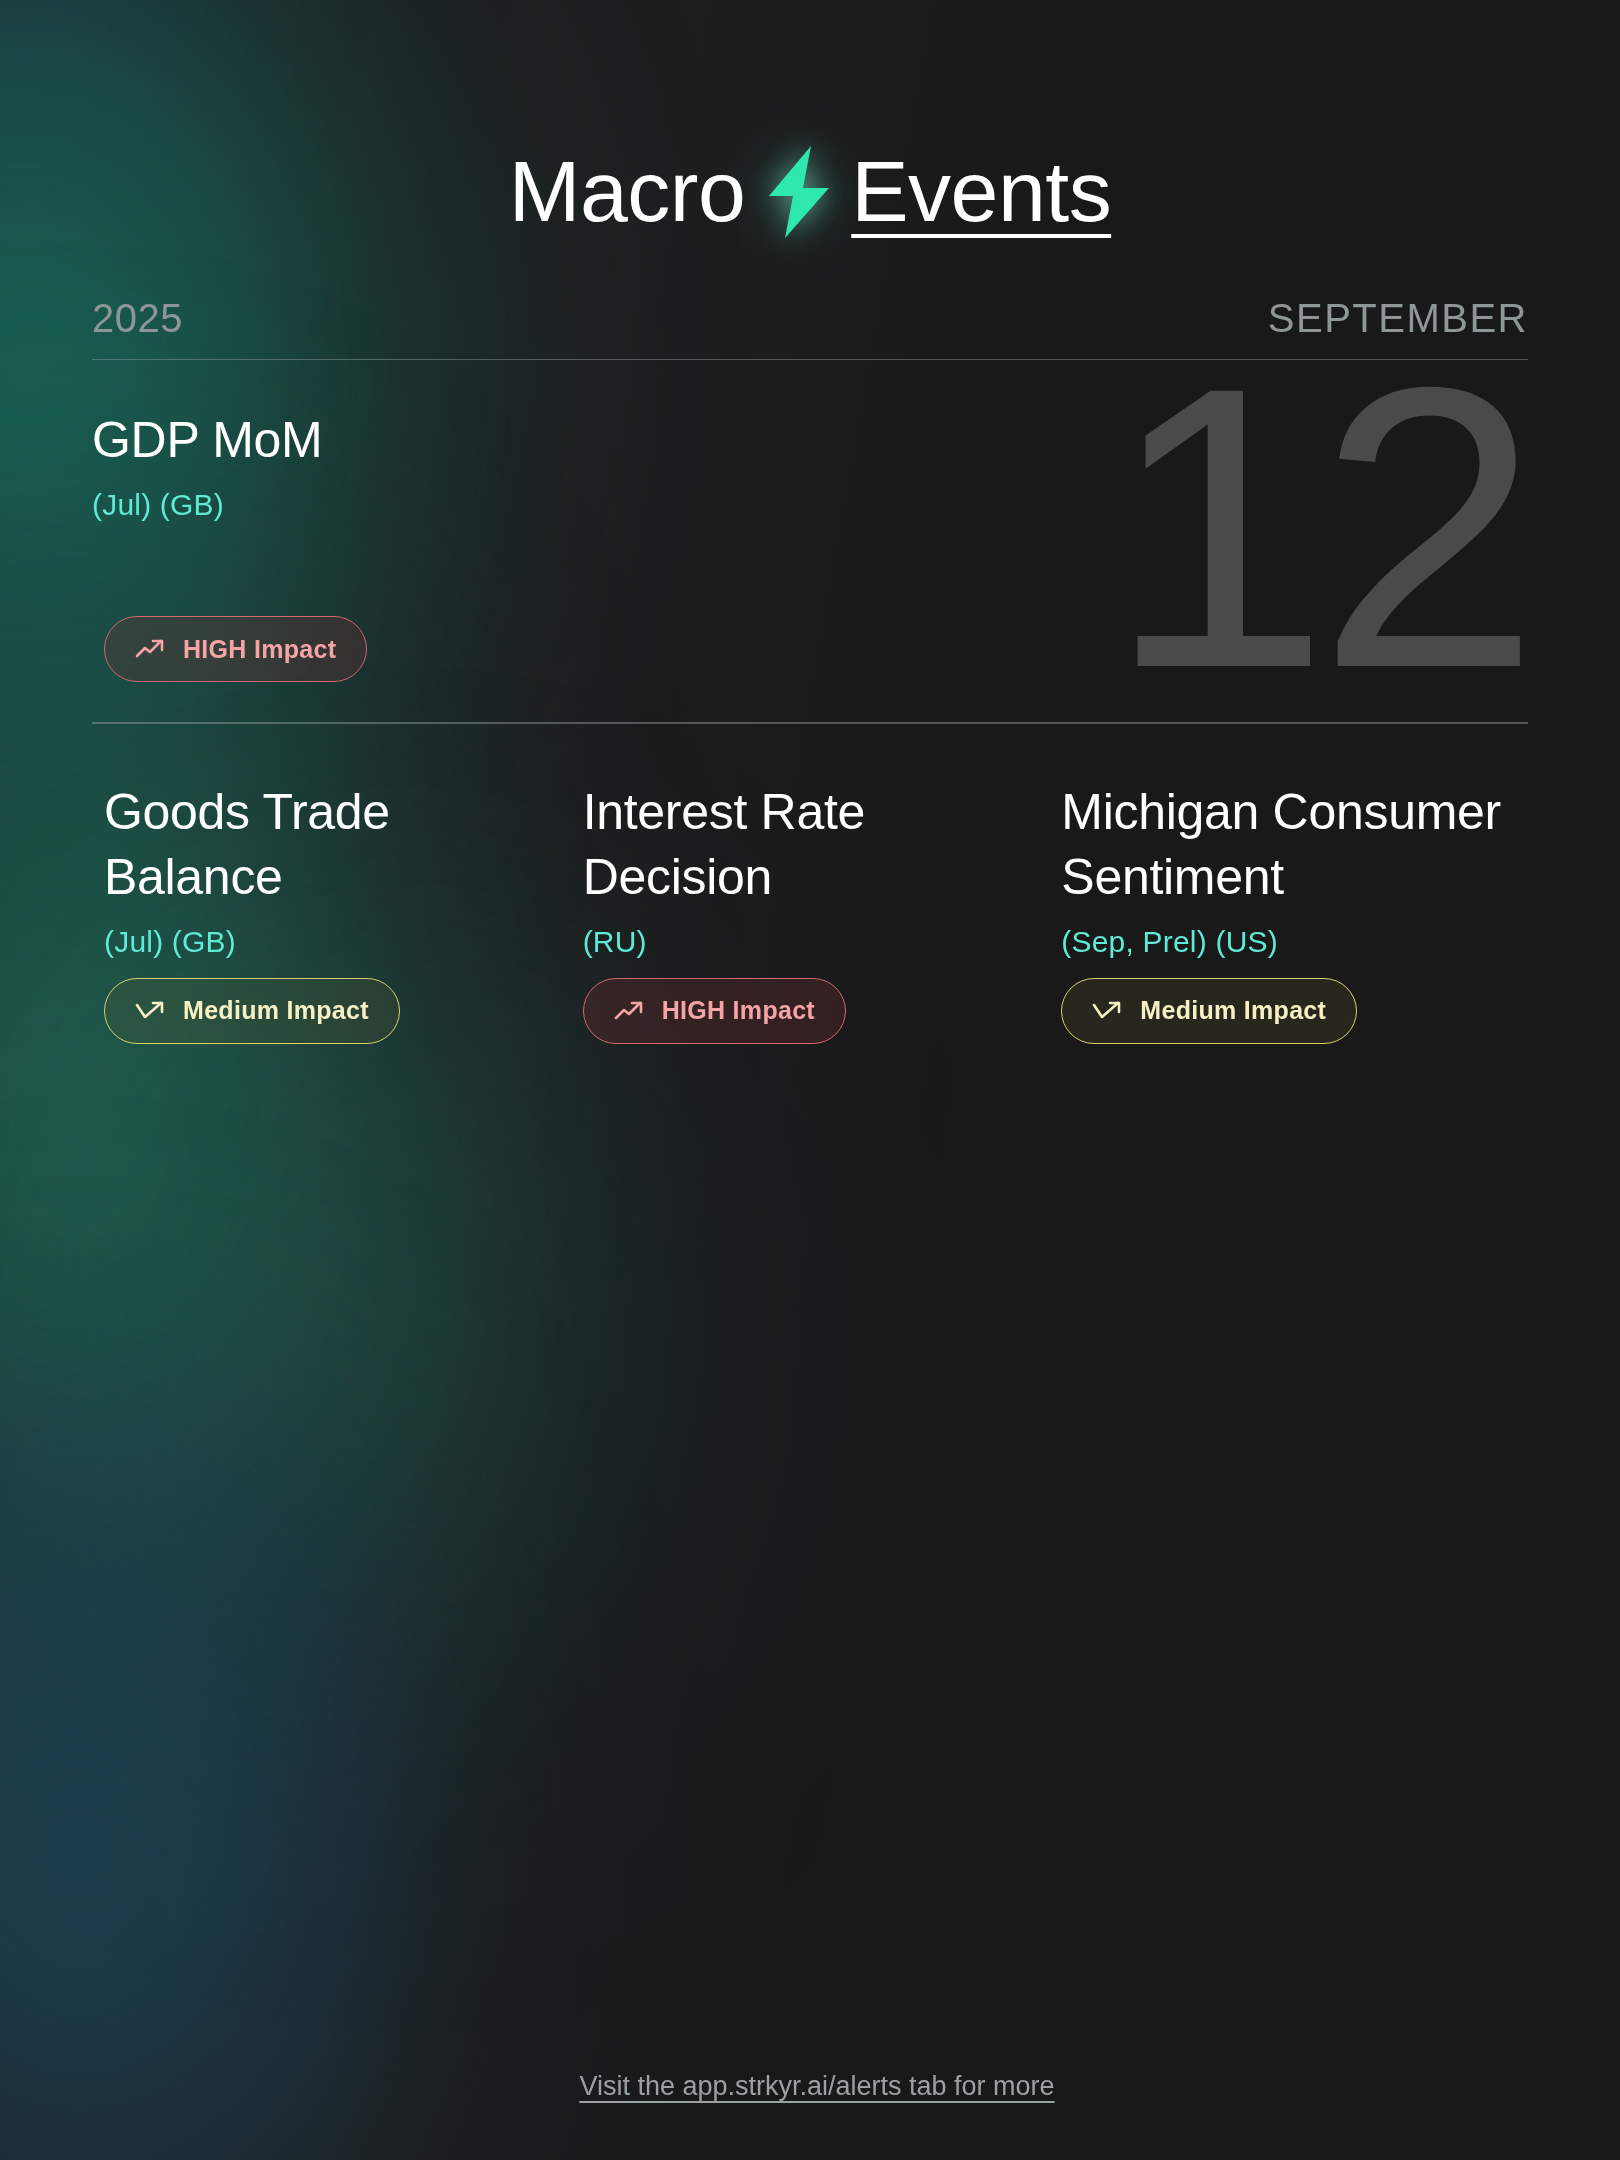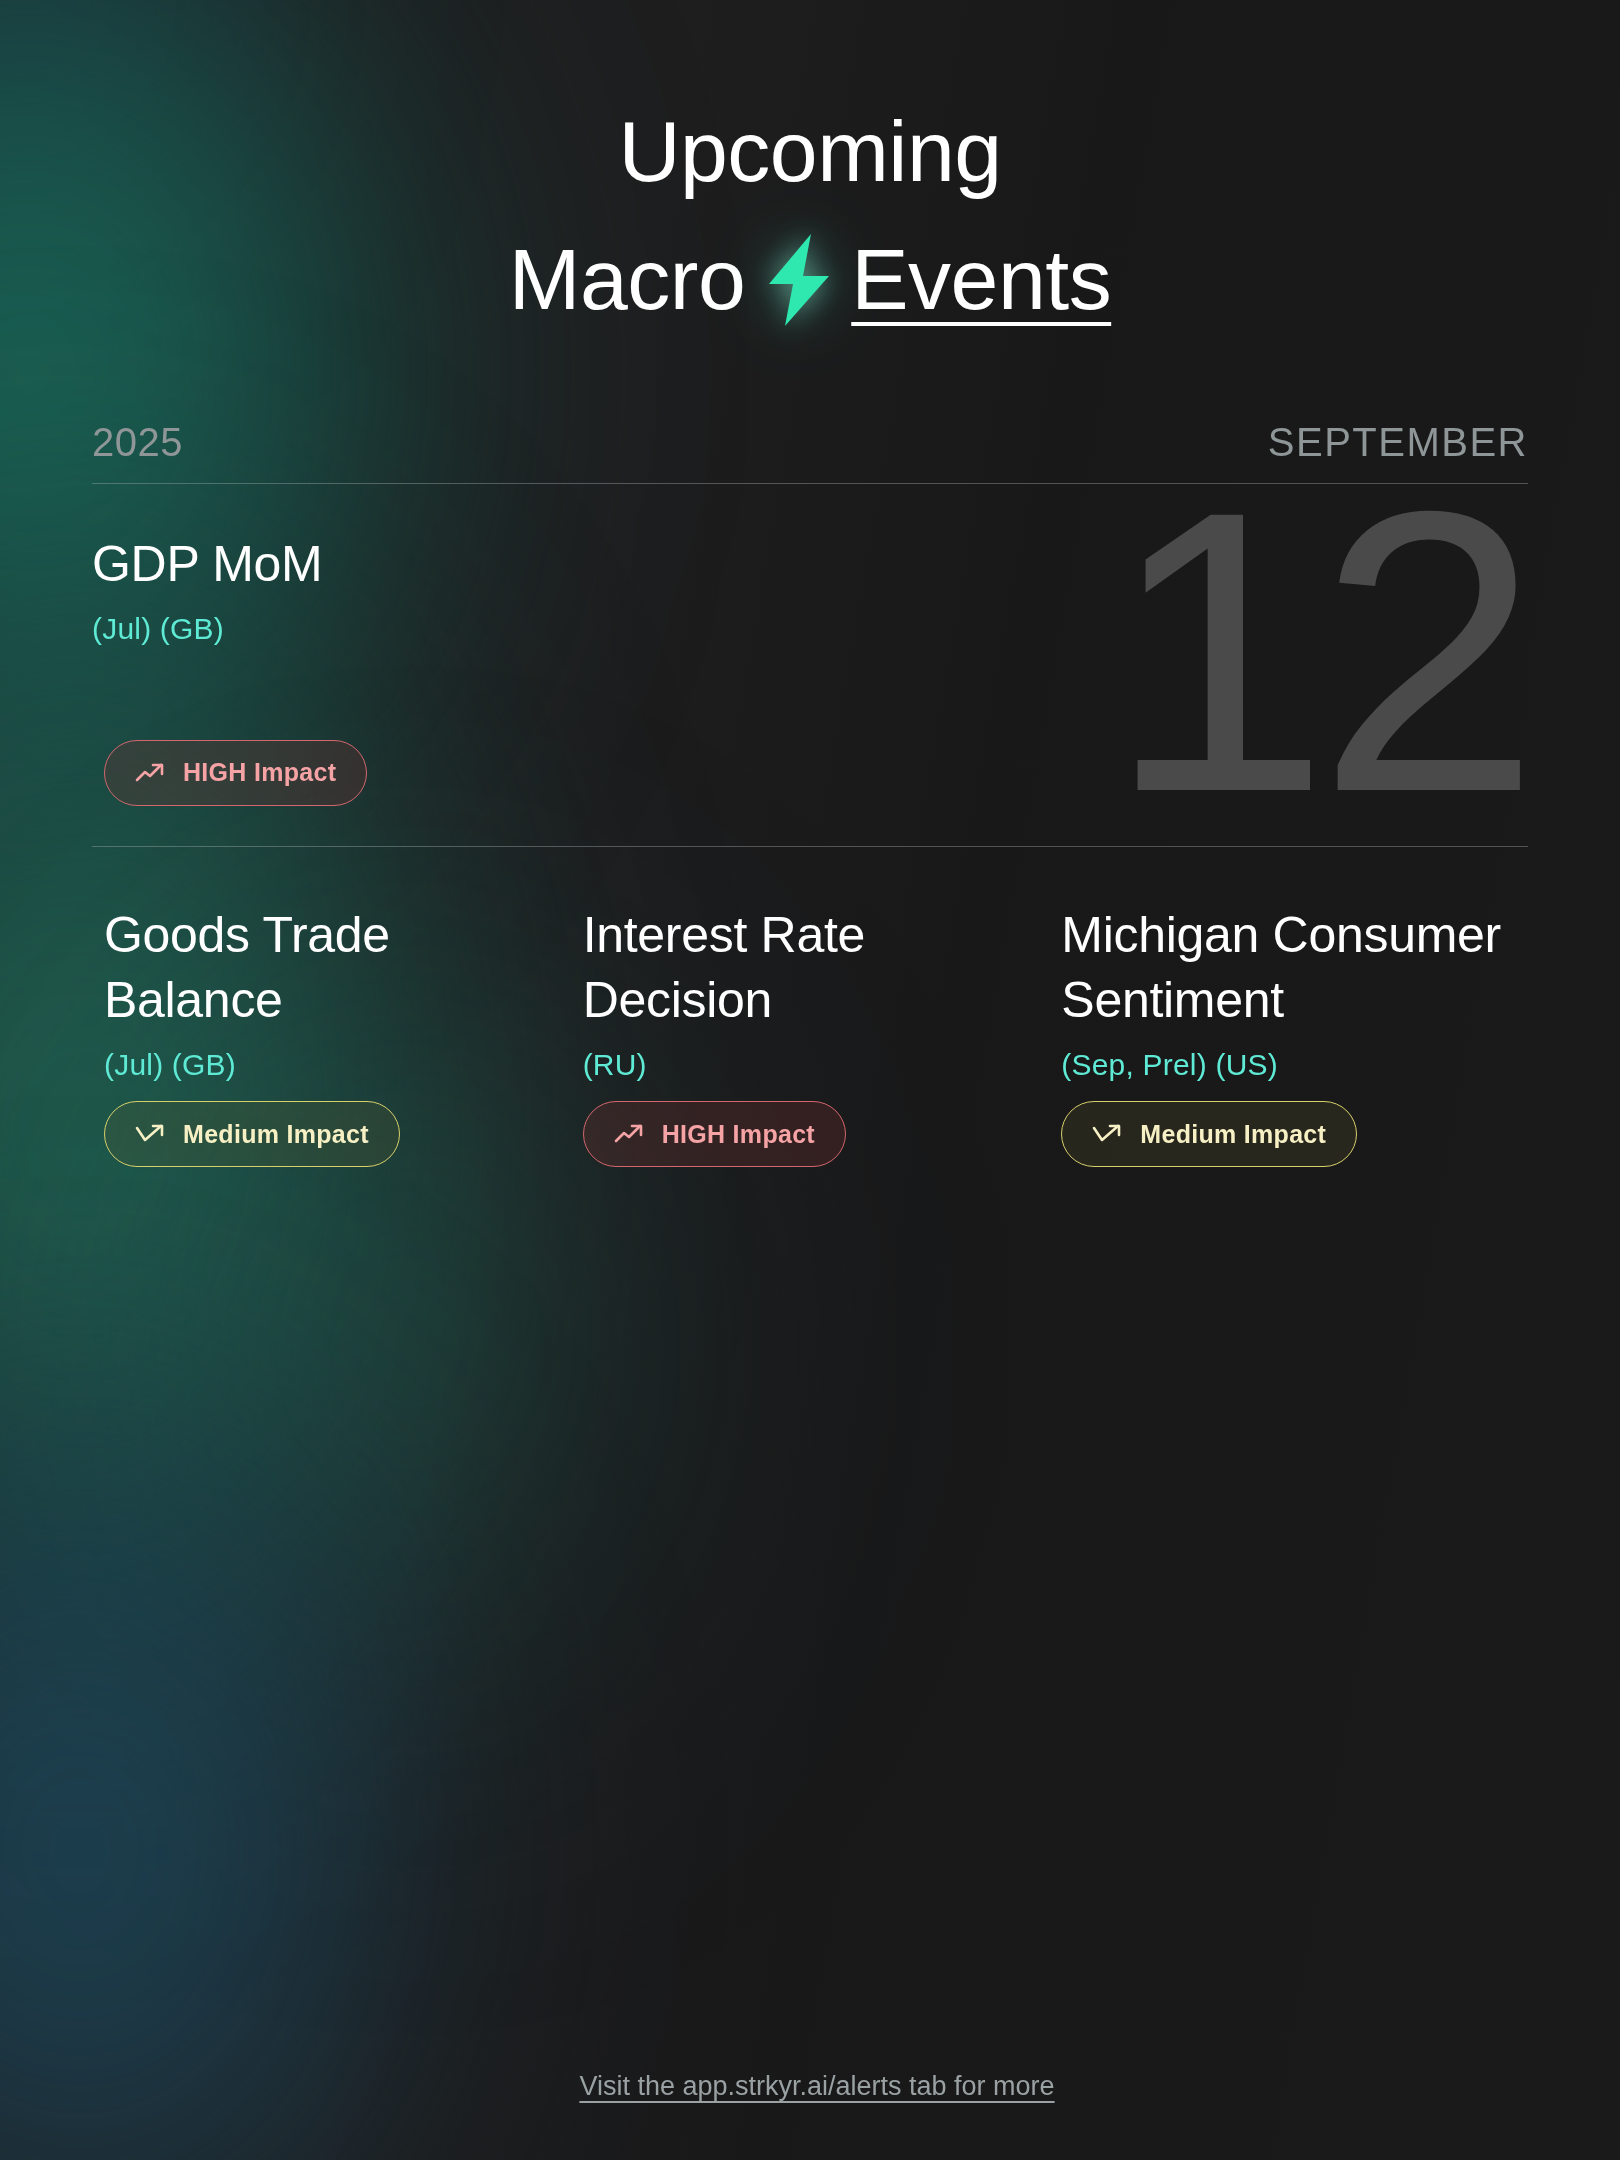--- a/index.html
+++ b/index.html
@@ -48,21 +48,21 @@
     font-size:86px; line-height:1.02; font-weight:400;
     letter-spacing:-0.5px; color:#ffffff;
   }
   .title-line-2 { margin-top:36px; display:flex; align-items:center; justify-content:center; gap:10px; }
   #bolt-icon { display:inline-flex; align-items:center; justify-content:center; width:86px; height:96px;
                filter:drop-shadow(0 0 14px rgba(150,255,225,0.55)) drop-shadow(0 0 32px rgba(45,230,180,0.35)); }
   #title-events { text-decoration:underline; text-underline-offset:13px; text-decoration-thickness:4px; }
 
   
   #date-strip {
-    margin:92px 92px 0 92px; display:flex; justify-content:space-between; align-items:flex-end;
+    margin:56px 92px 0 92px; display:flex; justify-content:space-between; align-items:flex-end;
     padding-bottom:18px; border-bottom:1.5px solid rgba(160,170,172,0.42);
   }
   .strip-text { font-size:40px; color:#8f9698; letter-spacing:0.5px; font-weight:400; }
   #month-label { letter-spacing:1.5px; }
 
   
   #day-section { position:relative; margin:0 92px; }
   #day-number {
     position:absolute; right:0; top:-8px;
     font-size:400px; line-height:0.88; font-weight:300;
@@ -108,21 +108,20 @@
   <div class="glow g1"></div>
   <div class="glow g2"></div>
   <div class="glow g4"></div>
   <div class="glow g3"></div>
 </div>
 <div id="vignette"></div>
 
 <div id="page">
 
   <div id="header">
-    <div class="title-line">Upcoming</div>
     <div class="title-line title-line-2">
       <span>Macro</span>
       <span id="bolt-icon">
         <svg width="86" height="96" viewBox="0 0 86 96" aria-hidden="true">
           <path d="M56 2 L14 52 L38 52 L30 94 L74 44 L48 44 Z" fill="#2ee8b0"></path>
         </svg>
       </span>
       <span id="title-events">Events</span>
     </div>
   </div>

